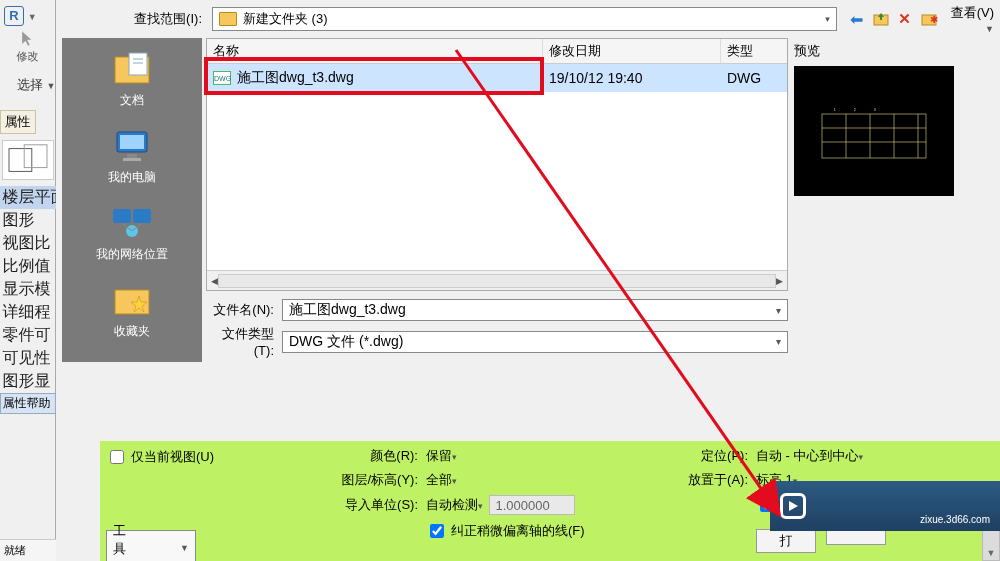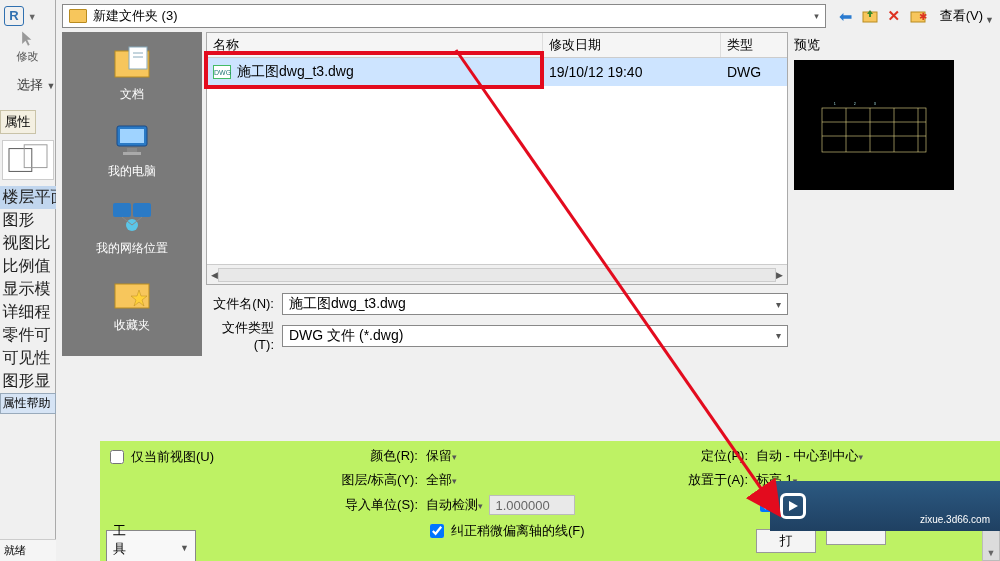--- a/index.html
+++ b/index.html
@@ -18,21 +18,21 @@
   .mini-pic svg { width: 100%; height: 100%; }
 
   .main-dialog { position: absolute; left: 56px; top: 0; right: 0; bottom: 0; background: #f0f0f0; }
   .dlg-top { display: flex; align-items: center; padding: 4px 6px 2px 6px; }
   .dlg-top .lbl { width: 150px; text-align: right; padding-right: 10px; }
   .dlg-top .folder-dd { flex: 1; display: flex; align-items: center; background: #fff; border: 1px solid #888; height: 24px; padding: 0 6px; margin-right: 10px; }
   .dlg-top .folder-dd .folder-icon { width: 18px; height: 14px; background: #f7c65c; border: 1px solid #b88b20; border-radius: 1px; margin-right: 6px; }
   .folder-dd .dd-arrow { margin-left: auto; }
   .icon-bar { display: flex; gap: 4px; align-items: center; }
   .icon-bar .ib { width: 20px; height: 20px; display: flex; align-items: center; justify-content: center; border: 1px solid transparent; }
-  .view-dd { margin-left: 8px; display: flex; align-items: flex-end; gap: 2px; }
+  .view-dd { margin-left: 8px; display: flex; align-items: flex-end; gap: 2px; flex-direction: column; }
 
   .dlg-body { display: flex; padding: 2px 6px 0 6px; }
   .places-pane { width: 140px; background: #7a7a7a; display: flex; flex-direction: column; align-items: center; padding: 6px 0; height: 324px; overflow: hidden; }
   .place-item { display: flex; flex-direction: column; align-items: center; color: #fff; font-size: 12px; margin: 6px 0 12px 0; width: 100%; cursor: default; }
   .place-item .icon { width: 48px; height: 38px; margin-bottom: 4px; display:flex; align-items:center; justify-content:center; }
   .place-item .icon svg { width: 42px; height: 36px; }
 
   .file-area { flex: 1; background: #fff; border: 1px solid #aaa; height: 336px; display: flex; flex-direction: column; overflow:hidden; }
   .file-header { display: flex; background: #f5f5f5; border-bottom: 1px solid #ccc; font-size: 13px; }
   .fh-col { border-right: 1px solid #ddd; padding: 3px 6px; }
@@ -119,20 +119,21 @@
     </div>
     <div style="position:absolute;left:0;bottom:0;width:56px;">
       <div style="font-size:11px;padding-left:3px;border-top:1px solid #ccc;">项目浏览</div>
       <div class="status-bar">就绪</div>
     </div>
   </div>
 
   <div class="main-dialog">
 
     <div class="dlg-top">
+      <div class="lbl">查找范围(I):</div>
       <div class="folder-dd">
         <span class="folder-icon"></span>
         <span>新建文件夹 (3)</span>
         <span class="dd-arrow">▾</span>
       </div>
       <div class="icon-bar">
         <div class="ib">
             <span style="color:#2a7bd0;font-size:16px;">⬅</span>
           </div>
         <div class="ib">

